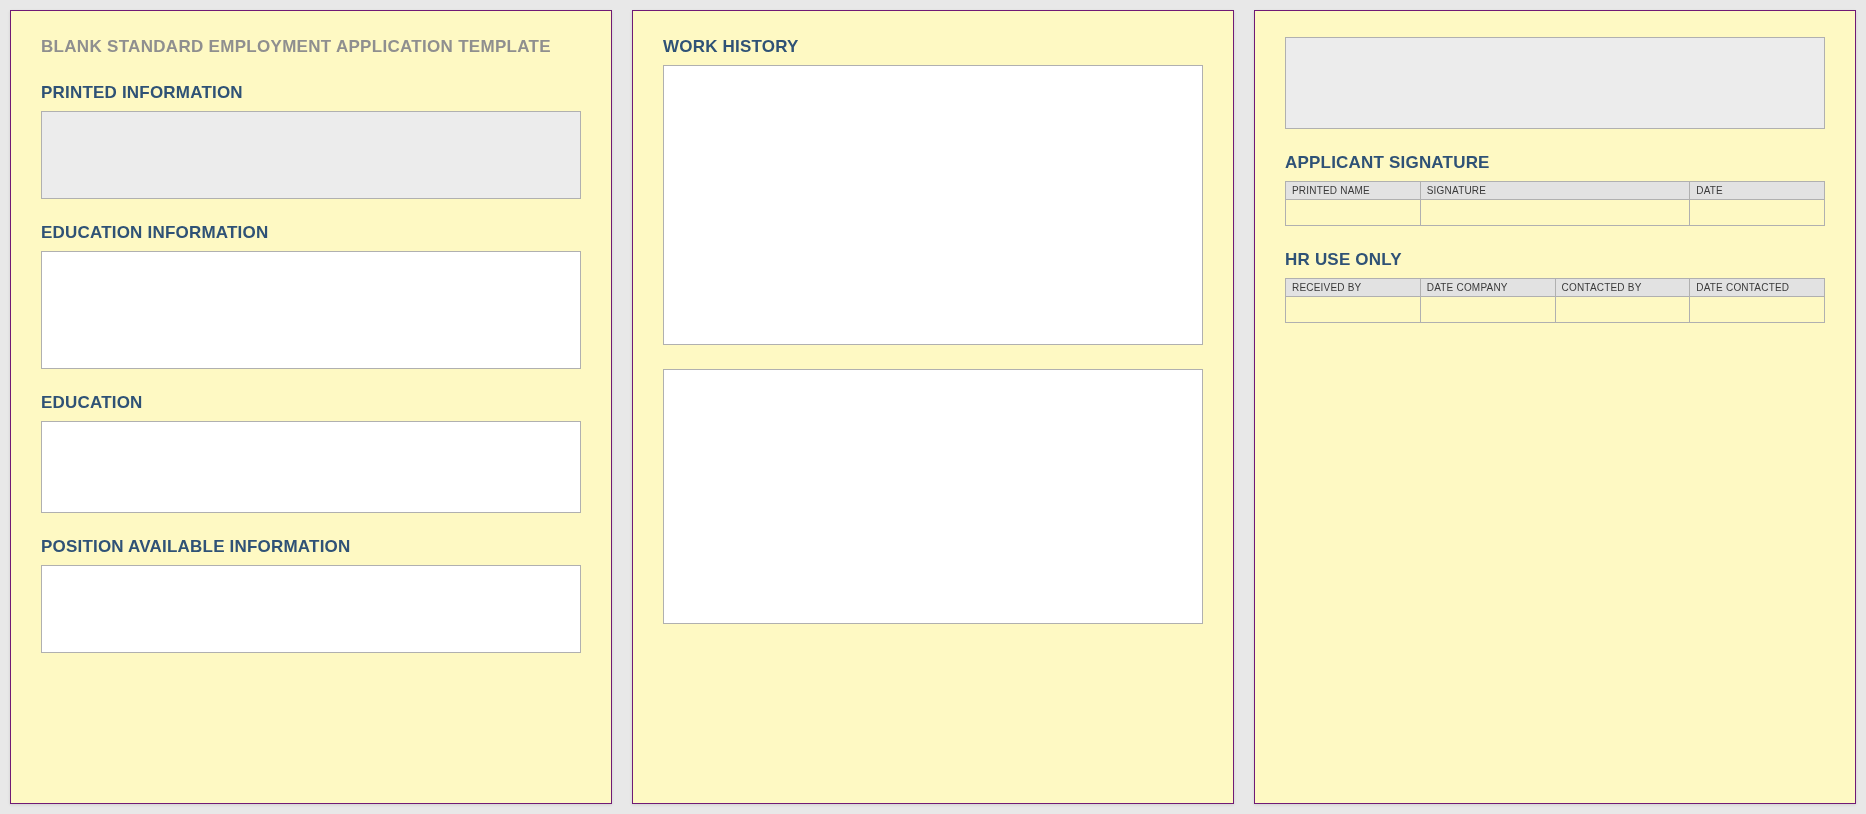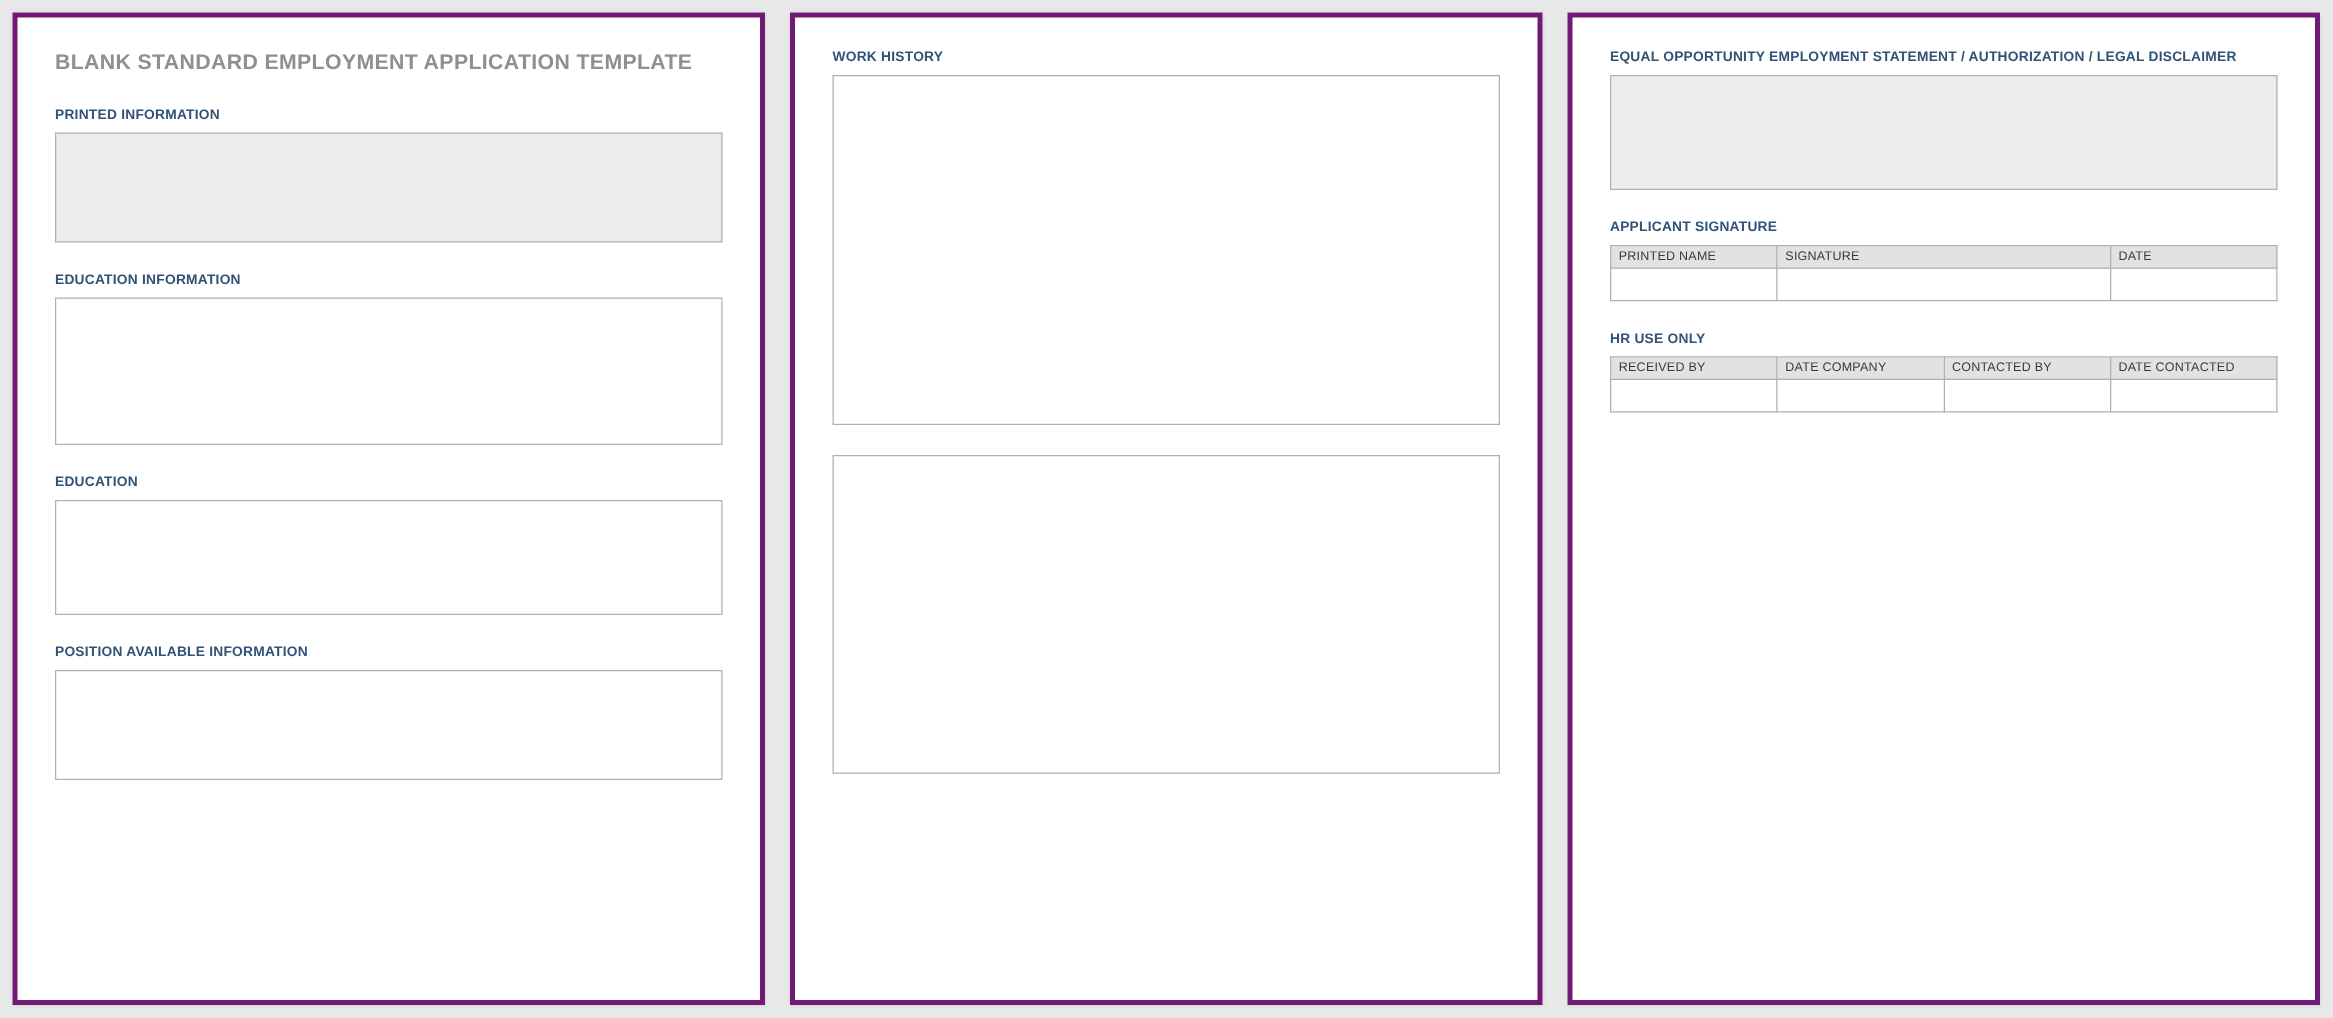--- a/index.html
+++ b/index.html
@@ -5,35 +5,35 @@
     * { margin:0; padding:0; box-sizing:border-box; }
     body {
       background:#e8e8e8;
       font-family:"Segoe UI", Arial, sans-serif;
       display:flex;
       gap:20px;
       padding:10px;
       min-height:814px;
     }
     .page {
-      background:#ffffff;
-      border:4px solid #701a75;
+      background:#fef9c3;
+      border:1px solid #701a75;
       width:33%;
       padding:26px 30px;
       box-shadow:0 1px 3px rgba(0,0,0,.1);
     }
     .doc-title {
       font-size:17px;
       font-weight:700;
       color:#8f8f8f;
       letter-spacing:.3px;
       margin-bottom:26px;
     }
     .sec-title {
-      font-size:11px;
+      font-size:17px;
       font-weight:700;
       color:#2f5276;
       letter-spacing:.2px;
       margin-bottom:8px;
     }
     .box {
       border:1px solid #b0b0b0;
       background:#fff;
       width:100%;
     }
@@ -94,21 +94,20 @@
     <div class="box" style="height:280px"></div>
   </div>
 
   <div class="sec">
     <div class="box" style="height:255px"></div>
   </div>
 </div>
 
 <div class="page">
   <div class="sec">
-    <div class="sec-title">EQUAL OPPORTUNITY EMPLOYMENT STATEMENT / AUTHORIZATION / LEGAL DISCLAIMER</div>
     <div class="box box-grey" style="height:92px"></div>
   </div>
 
   <div class="sec">
     <div class="sec-title">APPLICANT SIGNATURE</div>
     <table class="form-table">
       <tbody>
           <tr>
         <th style="width:25%">PRINTED NAME</th>
         <th style="width:50%">SIGNATURE</th>

